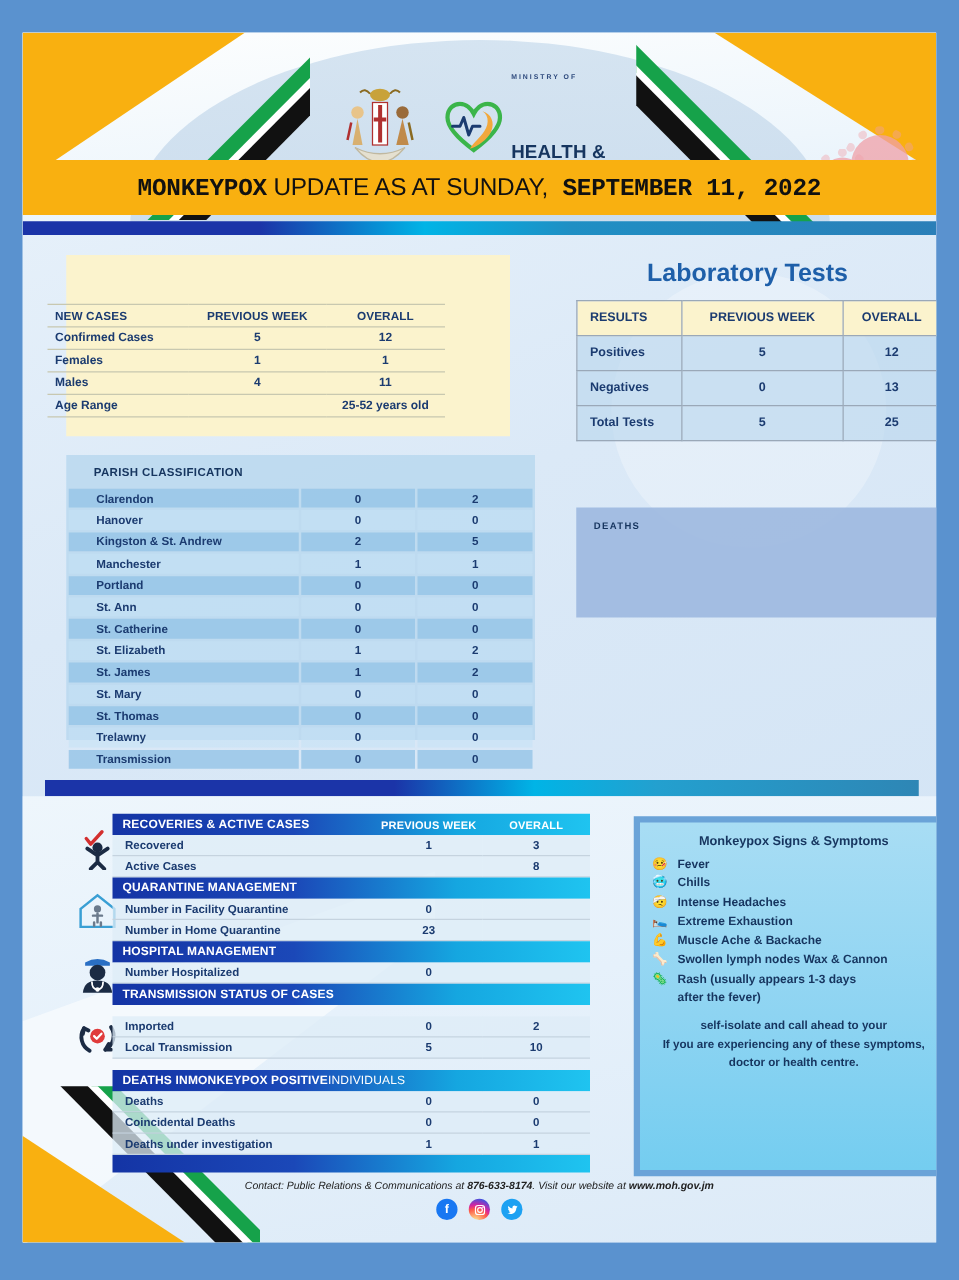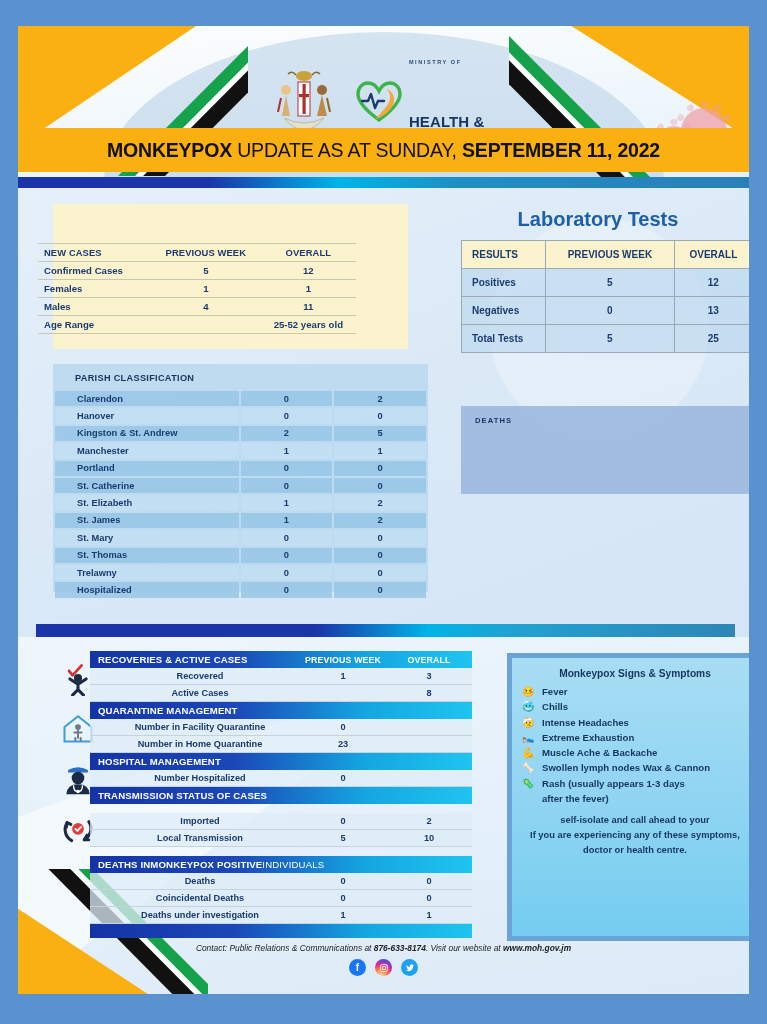--- a/index.html
+++ b/index.html
@@ -74,21 +74,21 @@
   .moh-text .m1 { font-size:5.5px; letter-spacing:1.6px; color:#2e4a7d; font-weight:700; }
   .moh-text .m2 { font-size:15px; font-weight:800; color:#16355f; letter-spacing:.1px;margin-top:48px; }
   .moh-text .m3 { font-size:15px; font-weight:800; color:#16355f; letter-spacing:.1px; }
 
   .title-band {
     position:absolute; left:0; right:0; bottom:16px;
     background:#f9b010; height:44px;
     display:flex; align-items:center; justify-content:center;
   }
   .title-band .t { font-size:19.5px; color:#111; letter-spacing:-.2px; white-space:nowrap; }
-  .title-band .b { font-weight:800; }
+  .title-band .b { font-weight:800;font-family:Liberation Mono, monospace; }
   .title-band .n { font-weight:400; }
 
   .hdr-underline { position:absolute; left:0; right:0; bottom:0; height:11px;
     background:linear-gradient(90deg,#1b34a8 0%,#1b34a8 26%,#00b4e6 44%,#1f8fc4 60%,#2b7fb8 100%); }
 
   
   .upper { position:relative; height:418px; padding:14px 0 0 0; }
   .upper-bgdot { position:absolute; right:40px; top:30px; width:220px; height:220px;
      border-radius:50%; background:rgba(255,255,255,.28); }
 
@@ -154,21 +154,21 @@
 
   .main-tbl { position:absolute; left:72px; top:14px; width:382px; }
   .sec-head { background:linear-gradient(90deg,#1434a5 0%,#1b48b8 38%,#15a6e0 72%,#1fc4f0 100%);
      color:#fff; font-size:9.6px; font-weight:800; letter-spacing:.15px;
      height:17px; display:flex; align-items:center; padding-left:8px; }
   .sec-head .hcols { margin-left:auto; display:flex; }
   .sec-head .hcols span { width:86px; text-align:center; font-size:8.8px; }
   .r-tbl { width:100%; border-collapse:collapse; }
   .r-tbl td { font-size:9.2px; font-weight:800; color:#1b3b70;
      padding:3px 0; height:15px; border-bottom:1px solid #c5d3df; }
-  .r-tbl td.lbl { padding-left:10px; background:rgba(222,236,247,.75);text-align:center; }
+  .r-tbl td.lbl { padding-left:10px; background:rgba(222,236,247,.75); }
   .r-tbl td.c { text-align:center; width:86px; font-weight:600;
      background:rgba(222,236,247,.75); }
   .gap-row { height:9px; }
   .foot-bar { height:14px;
      background:linear-gradient(90deg,#1434a5 0%,#1b48b8 38%,#15a6e0 72%,#1fc4f0 100%); }
 
   
   .sym-panel { position:absolute; left:489px; top:16px; width:256px; height:288px;
      background:#6aa3d8; padding:5px; }
   .sym-inner { width:100%; height:100%;
@@ -318,20 +318,25 @@
           <tr class="even">
             <td class="lbl">Manchester</td>
             <td class="c">1</td>
             <td class="c">1</td>
           </tr>
           <tr class="odd">
             <td class="lbl">Portland</td>
             <td class="c">0</td>
             <td class="c">0</td>
           </tr>
+          <tr class="even">
+            <td class="lbl">St. Ann</td>
+            <td class="c">0</td>
+            <td class="c">0</td>
+          </tr>
           <tr class="odd">
             <td class="lbl">St. Catherine</td>
             <td class="c">0</td>
             <td class="c">0</td>
           </tr>
           <tr class="even">
             <td class="lbl">St. Elizabeth</td>
             <td class="c">1</td>
             <td class="c">2</td>
           </tr>
@@ -349,21 +354,21 @@
             <td class="lbl">St. Thomas</td>
             <td class="c">0</td>
             <td class="c">0</td>
           </tr>
           <tr class="even">
             <td class="lbl">Trelawny</td>
             <td class="c">0</td>
             <td class="c">0</td>
           </tr>
           <tr class="odd">
-            <td class="lbl">Hospitalized</td>
+            <td class="lbl">Transmission</td>
             <td class="c">0</td>
             <td class="c">0</td>
           </tr>
         </tbody>
       </table>
     </div>
 
     <div class="lab-title">Laboratory Tests</div>
     <table class="lab-tbl">
       <tbody>

